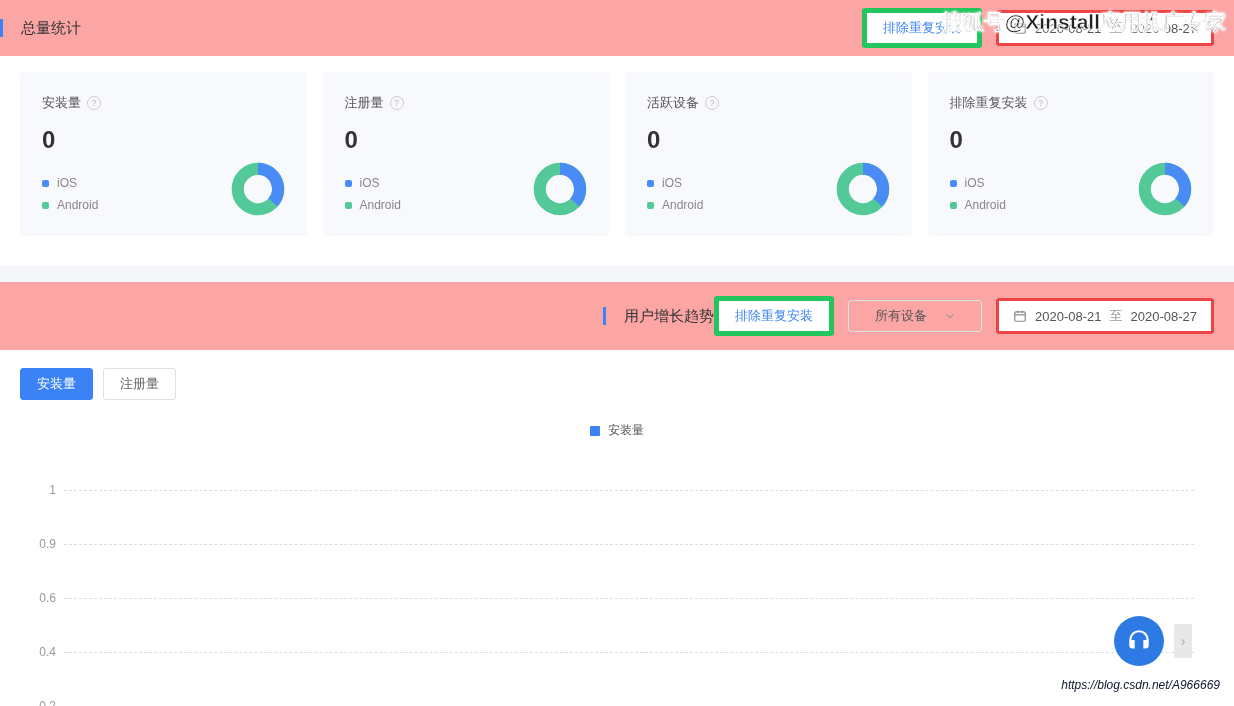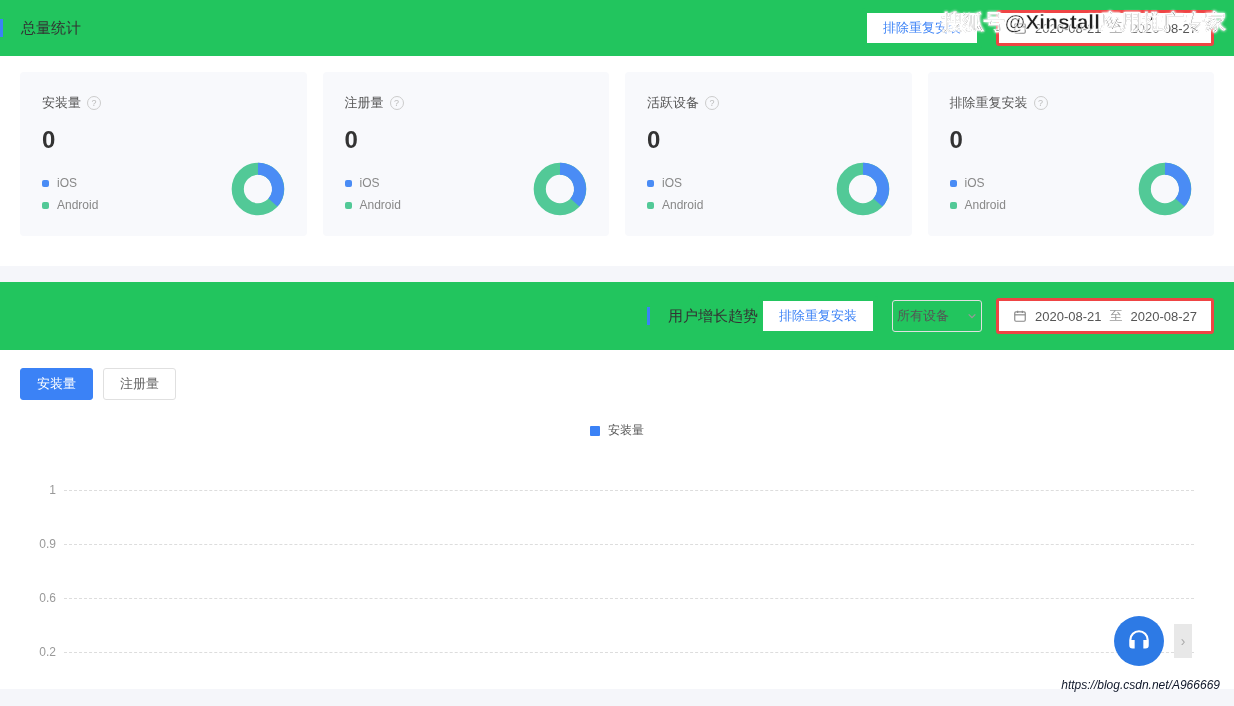--- a/index.html
+++ b/index.html
@@ -8,21 +8,21 @@
       background: #f5f6fa;
       width: 1234px;
       color: #333;
     }
     
     .section-header {
       display: flex;
       align-items: center;
       justify-content: space-between;
       padding: 8px 20px 8px 0;
-      background: #22c55e;
+      background: #fca5a5;
       min-height: 46px;
     }
     .section-title {
       display: flex;
       align-items: center;
       font-size: 15px;
       font-weight: 500;
       color: #333;
     }
     .blue-bar {
@@ -137,21 +137,21 @@
     }
     .trend-header {
       display: flex;
       align-items: center;
       justify-content: flex-end;
       padding: 14px 20px 14px 0;
       border-bottom: 0;
     }
     .select-box {
       border: 1px solid #e0e0e0;
-      padding: 6px 4px;
+      padding: 6px 26px;
       border-radius: 3px;
       display: flex;
       align-items: center;
       gap: 18px;
       font-size: 13px;
       color: #555;
       cursor: pointer;
     }
     .chevron-down {
       width: 10px;
@@ -427,20 +427,24 @@
     </div>
     <div class="y-axis-row">
       <span class="y-label">0.9</span>
       <div class="grid-line"></div>
     </div>
     <div class="y-axis-row">
       <span class="y-label">0.6</span>
       <div class="grid-line"></div>
     </div>
     <div class="y-axis-row">
+      <span class="y-label">0.4</span>
+      <div class="grid-line"></div>
+    </div>
+    <div class="y-axis-row">
       <span class="y-label">0.2</span>
       <div class="grid-line"></div>
     </div>
   </div>
 </div>
 
 <div class="float-button">
   <svg width="26" height="26" viewBox="0 0 24 24" fill="#fff">
       <path d="M12 2a9 9 0 0 0-9 9v5a3 3 0 0 0 3 3h2v-8H5v0a7 7 0 1 1 14 0v0h-3v8h2a3 3 0 0 0 3-3v-5a9 9 0 0 0-9-9z"></path>
     </svg>

